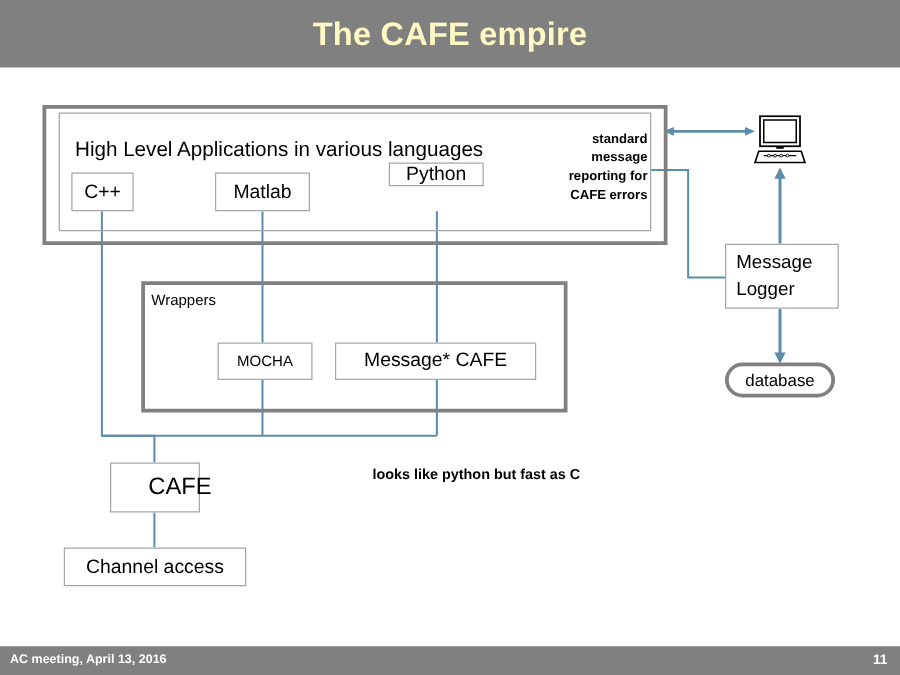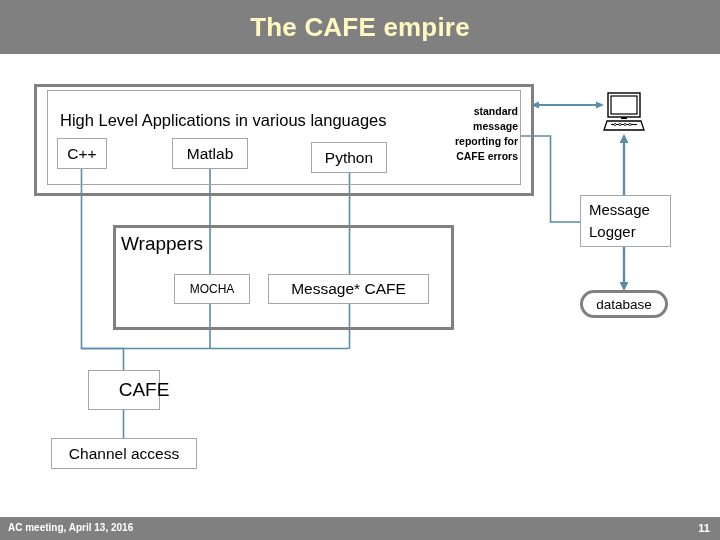--- a/index.html
+++ b/index.html
@@ -89,40 +89,40 @@
     position: absolute;
     left: 60px; top: 105px;
     width: 380px; height: 30px;
     display: flex; align-items: center;
     font-size: 16.5px;
     white-space: nowrap;
   }
 
   #lang-cpp    { left: 57px;  top: 138px; width: 50px;  height: 31px; font-size: 15.5px; }
   #lang-matlab { left: 172px; top: 138px; width: 76px;  height: 31px; font-size: 15.5px; }
-  #lang-python { left: 311px; top: 142px; width: 76px;  height: 31px; font-size: 15.5px; }
+  #lang-python { left: 311px; top: 130px; width: 76px;  height: 19px; font-size: 15.5px; }
 
   #std-msg-box {
     left: 449px; top: 90px; width: 71px; height: 88px;
     border: none; background: transparent;
     display: flex; align-items: center; justify-content: flex-end;
   }
   .std-msg-text {
     font-size: 10.5px;
     font-weight: bold;
     text-align: right;
     line-height: 1.42;
     padding-right: 2px;
   }
 
   #wrappers-box { left: 113px; top: 225px; width: 341px; height: 105px; }
   .wrappers-label {
     position: absolute;
     left: 121px; top: 233px;
-    font-size: 19px;
+    font-size: 12px;
   }
   #mocha-box  { left: 174px; top: 274px; width: 76px;  height: 30px; font-size: 12px; }
   #cython-box { left: 268px; top: 274px; width: 161px; height: 30px; font-size: 15.5px; }
 
   #cafe-box   { left: 88px;  top: 370px; width: 72px;  height: 40px; font-size: 19px; padding-left: 40px; }
   #chan-box   { left: 51px;  top: 438px; width: 146px; height: 31px; font-size: 15.5px; }
 
   .footnote {
     position: absolute;
     left: 298px; top: 372px;
@@ -243,20 +243,21 @@
 </div>
 
 <div class="box thin-gray centered" id="cafe-box">
   <span>CAFE</span>
 </div>
 <div class="box thin-gray centered" id="chan-box">
   <span>Channel access</span>
 </div>
 
 <div class="footnote">
+  <div>looks like python but fast as C</div>
 </div>
 
 <div class="box thin-gray" id="msg-logger-box"></div>
 <div class="msg-logger-text">
   <div>Message</div>
   <div>Logger</div>
 </div>
 
 <div class="box centered" id="database-box">
   <span>database</span>

